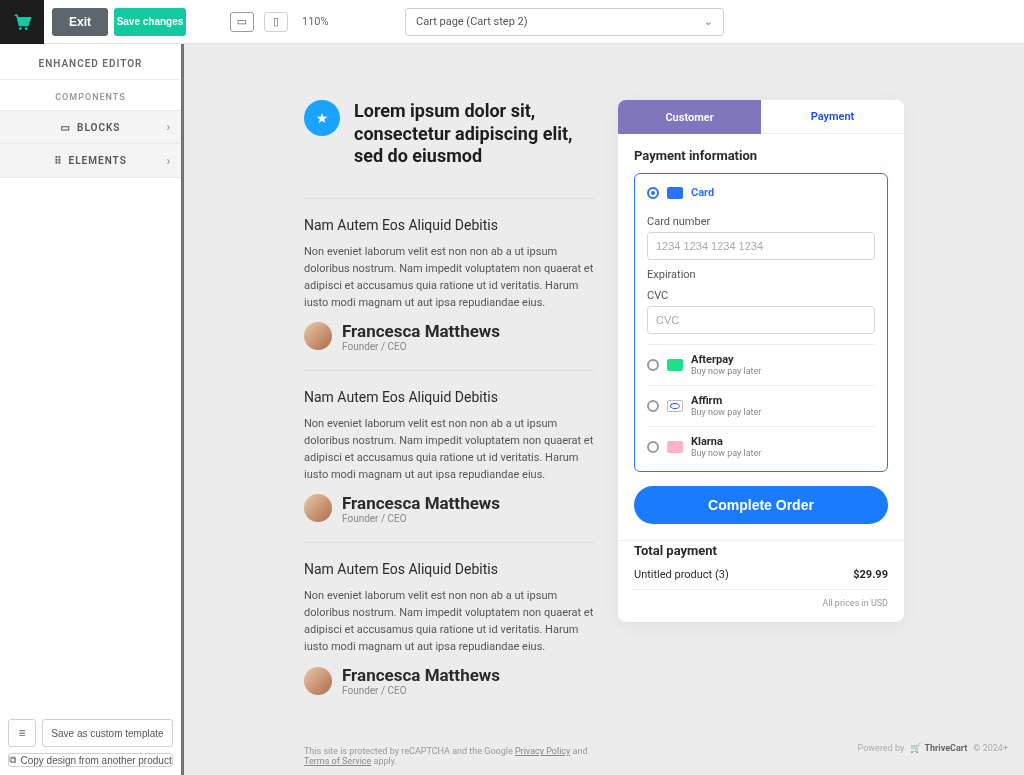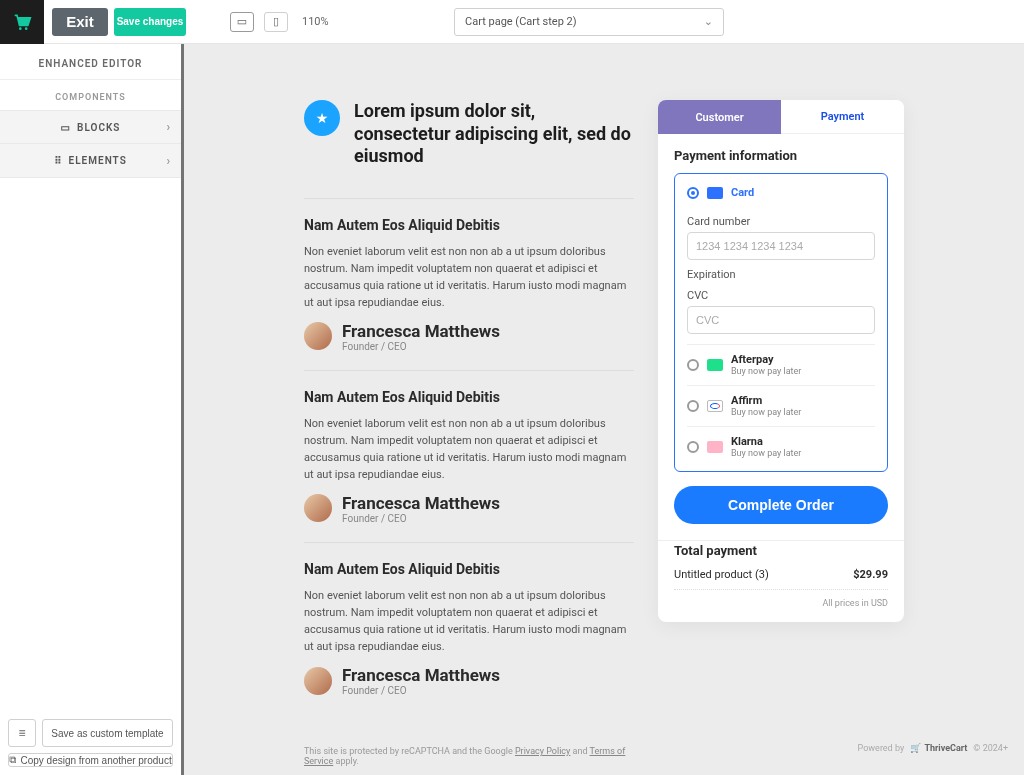--- a/index.html
+++ b/index.html
@@ -3,28 +3,28 @@
 <meta charset="utf-8">
 <style>
   * { box-sizing: border-box; margin: 0; padding: 0; }
   html, body { height: 100%; font-family: -apple-system, BlinkMacSystemFont, "Segoe UI", Roboto, Helvetica, Arial, sans-serif; background: #f7f7f7; color: #2b2b2b; }
   body { width: 1024px; height: 775px; overflow: hidden; position: relative; }
 
   
   .header { height: 44px; background: #fff; display: flex; align-items: center; border-bottom: 1px solid #e6e6e6; }
   .logo-cell { width: 44px; height: 44px; background: #1d1d1d; display:flex; align-items:center; justify-content:center; }
   .logo-cell svg { width: 20px; height: 20px; }
-  .btn { height: 28px; border-radius: 3px; font-size: 15px; font-weight: 600; display:flex; align-items:center; justify-content:center; cursor:pointer; border:none; }
+  .btn { height: 28px; border-radius: 3px; font-size: 12px; font-weight: 600; display:flex; align-items:center; justify-content:center; cursor:pointer; border:none; }
   .btn-exit { background:#5d656d; color:#fff; width:56px; margin-left:8px; }
   .btn-save { background:#12c9a0; color:#fff; width:72px; margin-left:6px; font-size:10px; }
   .device-group { margin-left:44px; display:flex; align-items:center; gap:10px; }
   .dev-icon { width:24px; height:20px; border:1px solid #d0d0d0; border-radius:3px; display:flex; align-items:center; justify-content:center; color:#6a6a6a; cursor:pointer; font-size:11px; }
   .dev-icon.active { border-color:#9a9a9a; }
   .zoom-label { font-size:11px; color:#666; margin-left:4px; }
-  .page-select { margin-left:auto; margin-right:300px; width:270px; height:28px; border:1px solid #d0d0d0; border-radius:3px; background:#fff; display:flex; align-items:center; padding:0 10px; font-size:11px; color:#555; justify-content:space-between; cursor:pointer; }
+  .page-select { margin-left:auto; margin-right:300px; width:319px; height:28px; border:1px solid #d0d0d0; border-radius:3px; background:#fff; display:flex; align-items:center; padding:0 10px; font-size:11px; color:#555; justify-content:space-between; cursor:pointer; }
   .page-select .chev { color:#888; }
 
   
   .sidebar { position:absolute; top:44px; left:0; width:184px; bottom:0; background:#fff; border-right:3px solid #737373; display:flex; flex-direction:column;justify-content:flex-end; }
   .side-title { text-align:center; font-size:10px; letter-spacing:1px; color:#6a6a6a; padding:14px 0 10px; font-weight:600; }
   .side-sep { height:1px; background:#eee; margin:0 0 0 0; }
   .side-heading { text-align:center; font-size:9px; letter-spacing:1px; color:#9a9a9a; padding:12px 0 8px; font-weight:600; }
   .side-row { height:34px; background:#f4f4f4; border-top:1px solid #e9e9e9; border-bottom:1px solid #e9e9e9; display:flex; align-items:center; justify-content:center; position:relative; cursor:pointer; font-size:10px; letter-spacing:1px; color:#555; font-weight:600; gap:6px; }
   .side-row .chev { position:absolute; right:10px; color:#999; font-size:12px; }
   .side-row + .side-row { border-top:none; }
@@ -37,32 +37,32 @@
   
   .canvas { position:absolute; top:44px; left:184px; right:0; bottom:0; background:#ececec; overflow:hidden; }
   .page { position:absolute; top:56px; left:50%; transform:translateX(-50%); width:600px; display:flex; gap:24px; }
 
   .main-col { flex:1; }
   .hero { display:flex; gap:14px; align-items:flex-start; margin-bottom:30px; }
   .hero-icon { width:36px; height:36px; border-radius:50%; background:#1aa3ff; color:#fff; display:flex; align-items:center; justify-content:center; flex:none; font-size:14px; }
   .hero-title { font-size:18px; font-weight:700; line-height:1.25; color:#1d1d1d; }
   .hr { height:1px; background:#ddd; margin:18px 0; }
 
-  .testimonial h3 { font-size:14px; font-weight:700; margin-bottom:10px; }
+  .testimonial h3 { font-size:14px; font-weight:400; margin-bottom:10px; }
   .testimonial p { font-size:11px; color:#555; line-height:1.55; margin-bottom:10px; }
   .t-person { display:flex; align-items:center; gap:10px; }
   .avatar { width:28px; height:28px; border-radius:50%; background:linear-gradient(135deg,#e8c9a8,#b06a4a); flex:none; }
   .t-name { font-size:17px; font-weight:700; }
   .t-role { font-size:10px; color:#888; }
 
   .footer-note { font-size:9px; color:#999; margin-top:50px; }
   .footer-note a { color:#888; text-decoration:underline; }
 
   
-  .panel { width:246px; background:#fff; border-radius:8px; box-shadow:0 4px 20px rgba(0,0,0,0.06); align-self:flex-start; }
+  .panel { width:286px; background:#fff; border-radius:8px; box-shadow:0 4px 20px rgba(0,0,0,0.06); align-self:flex-start; }
   .tabs { display:flex; }
   .tab { flex:1; height:34px; display:flex; align-items:center; justify-content:center; font-size:11px; font-weight:600; cursor:pointer; }
   .tab.customer { background:#8076be; color:#fff; border-top-left-radius:8px; }
   .tab.payment  { background:#fff; color:#1a4ee6; border-top-right-radius:8px; border-bottom:1px solid #eee; }
 
   .panel-body { padding:14px 16px 16px; }
   .panel-h { font-size:13px; font-weight:700; margin-bottom:10px; }
 
   .pay-box { border:1.5px solid #2d72ff; border-radius:6px; padding:10px 12px 4px; }
   .pm-row { display:flex; align-items:center; gap:8px; padding:8px 0; border-top:1px solid #eee; }

